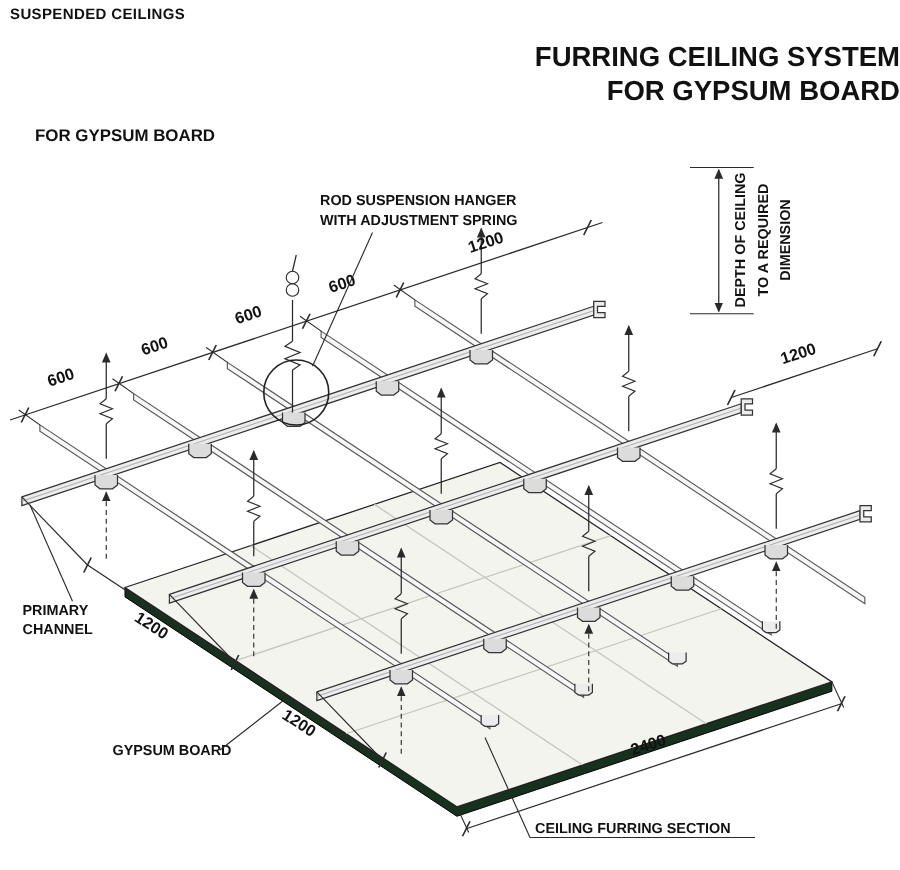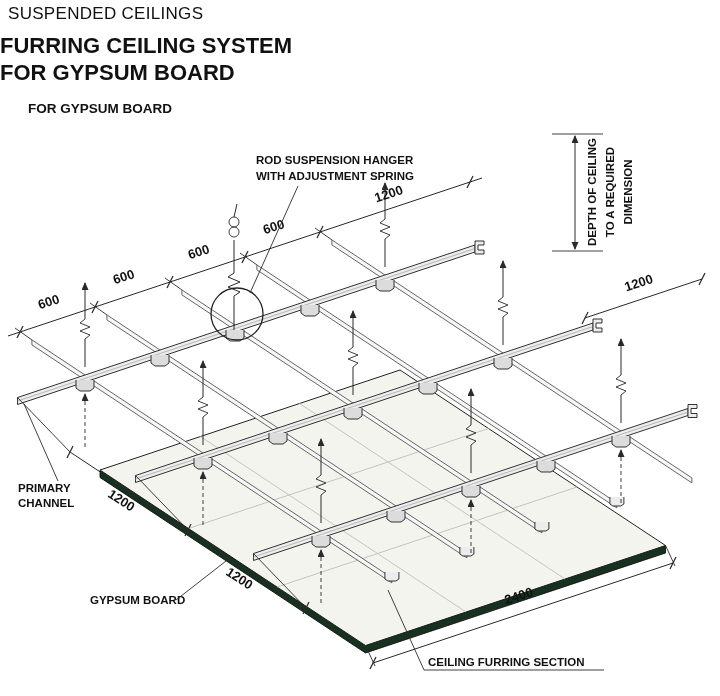--- a/index.html
+++ b/index.html
@@ -1,19 +1,19 @@
 <!DOCTYPE html>
 <html><head>
 <meta charset="utf-8">
 <style>
   html,body{margin:0;padding:0;background:#ffffff;}
   #page{position:relative;width:720px;height:696px;background:#ffffff;overflow:hidden;
         font-family:"Liberation Sans",sans-serif;color:#111;}
-  .eyebrow{position:absolute;left:8px;top:4px;font-size:17px;font-weight:400;letter-spacing:.3px;}
-  .title{position:absolute;left:0;top:32px;width:720px;text-align:left;font-size:22px;font-weight:700;line-height:27px;}
+  .eyebrow{position:absolute;left:8px;top:4px;font-size:12px;font-weight:700;letter-spacing:.3px;}
+  .title{position:absolute;left:0;top:32px;width:720px;text-align:right;font-size:22px;font-weight:700;line-height:27px;}
   .subtitle{position:absolute;left:28px;top:100px;font-size:13.5px;font-weight:700;line-height:18px;}
   svg{position:absolute;left:0;top:0;}
   svg text{font-family:"Liberation Sans",sans-serif;fill:#111;}
   .lbl{font-size:11.5px;font-weight:700;}
   .dim{font-size:13px;font-weight:600;}
   .ln{stroke:#2a2a2a;stroke-width:1;fill:none;}
   .thin{stroke:#2a2a2a;stroke-width:.9;fill:none;}
   .tick{stroke:#2a2a2a;stroke-width:1.3;}
 </style>
 </head>

